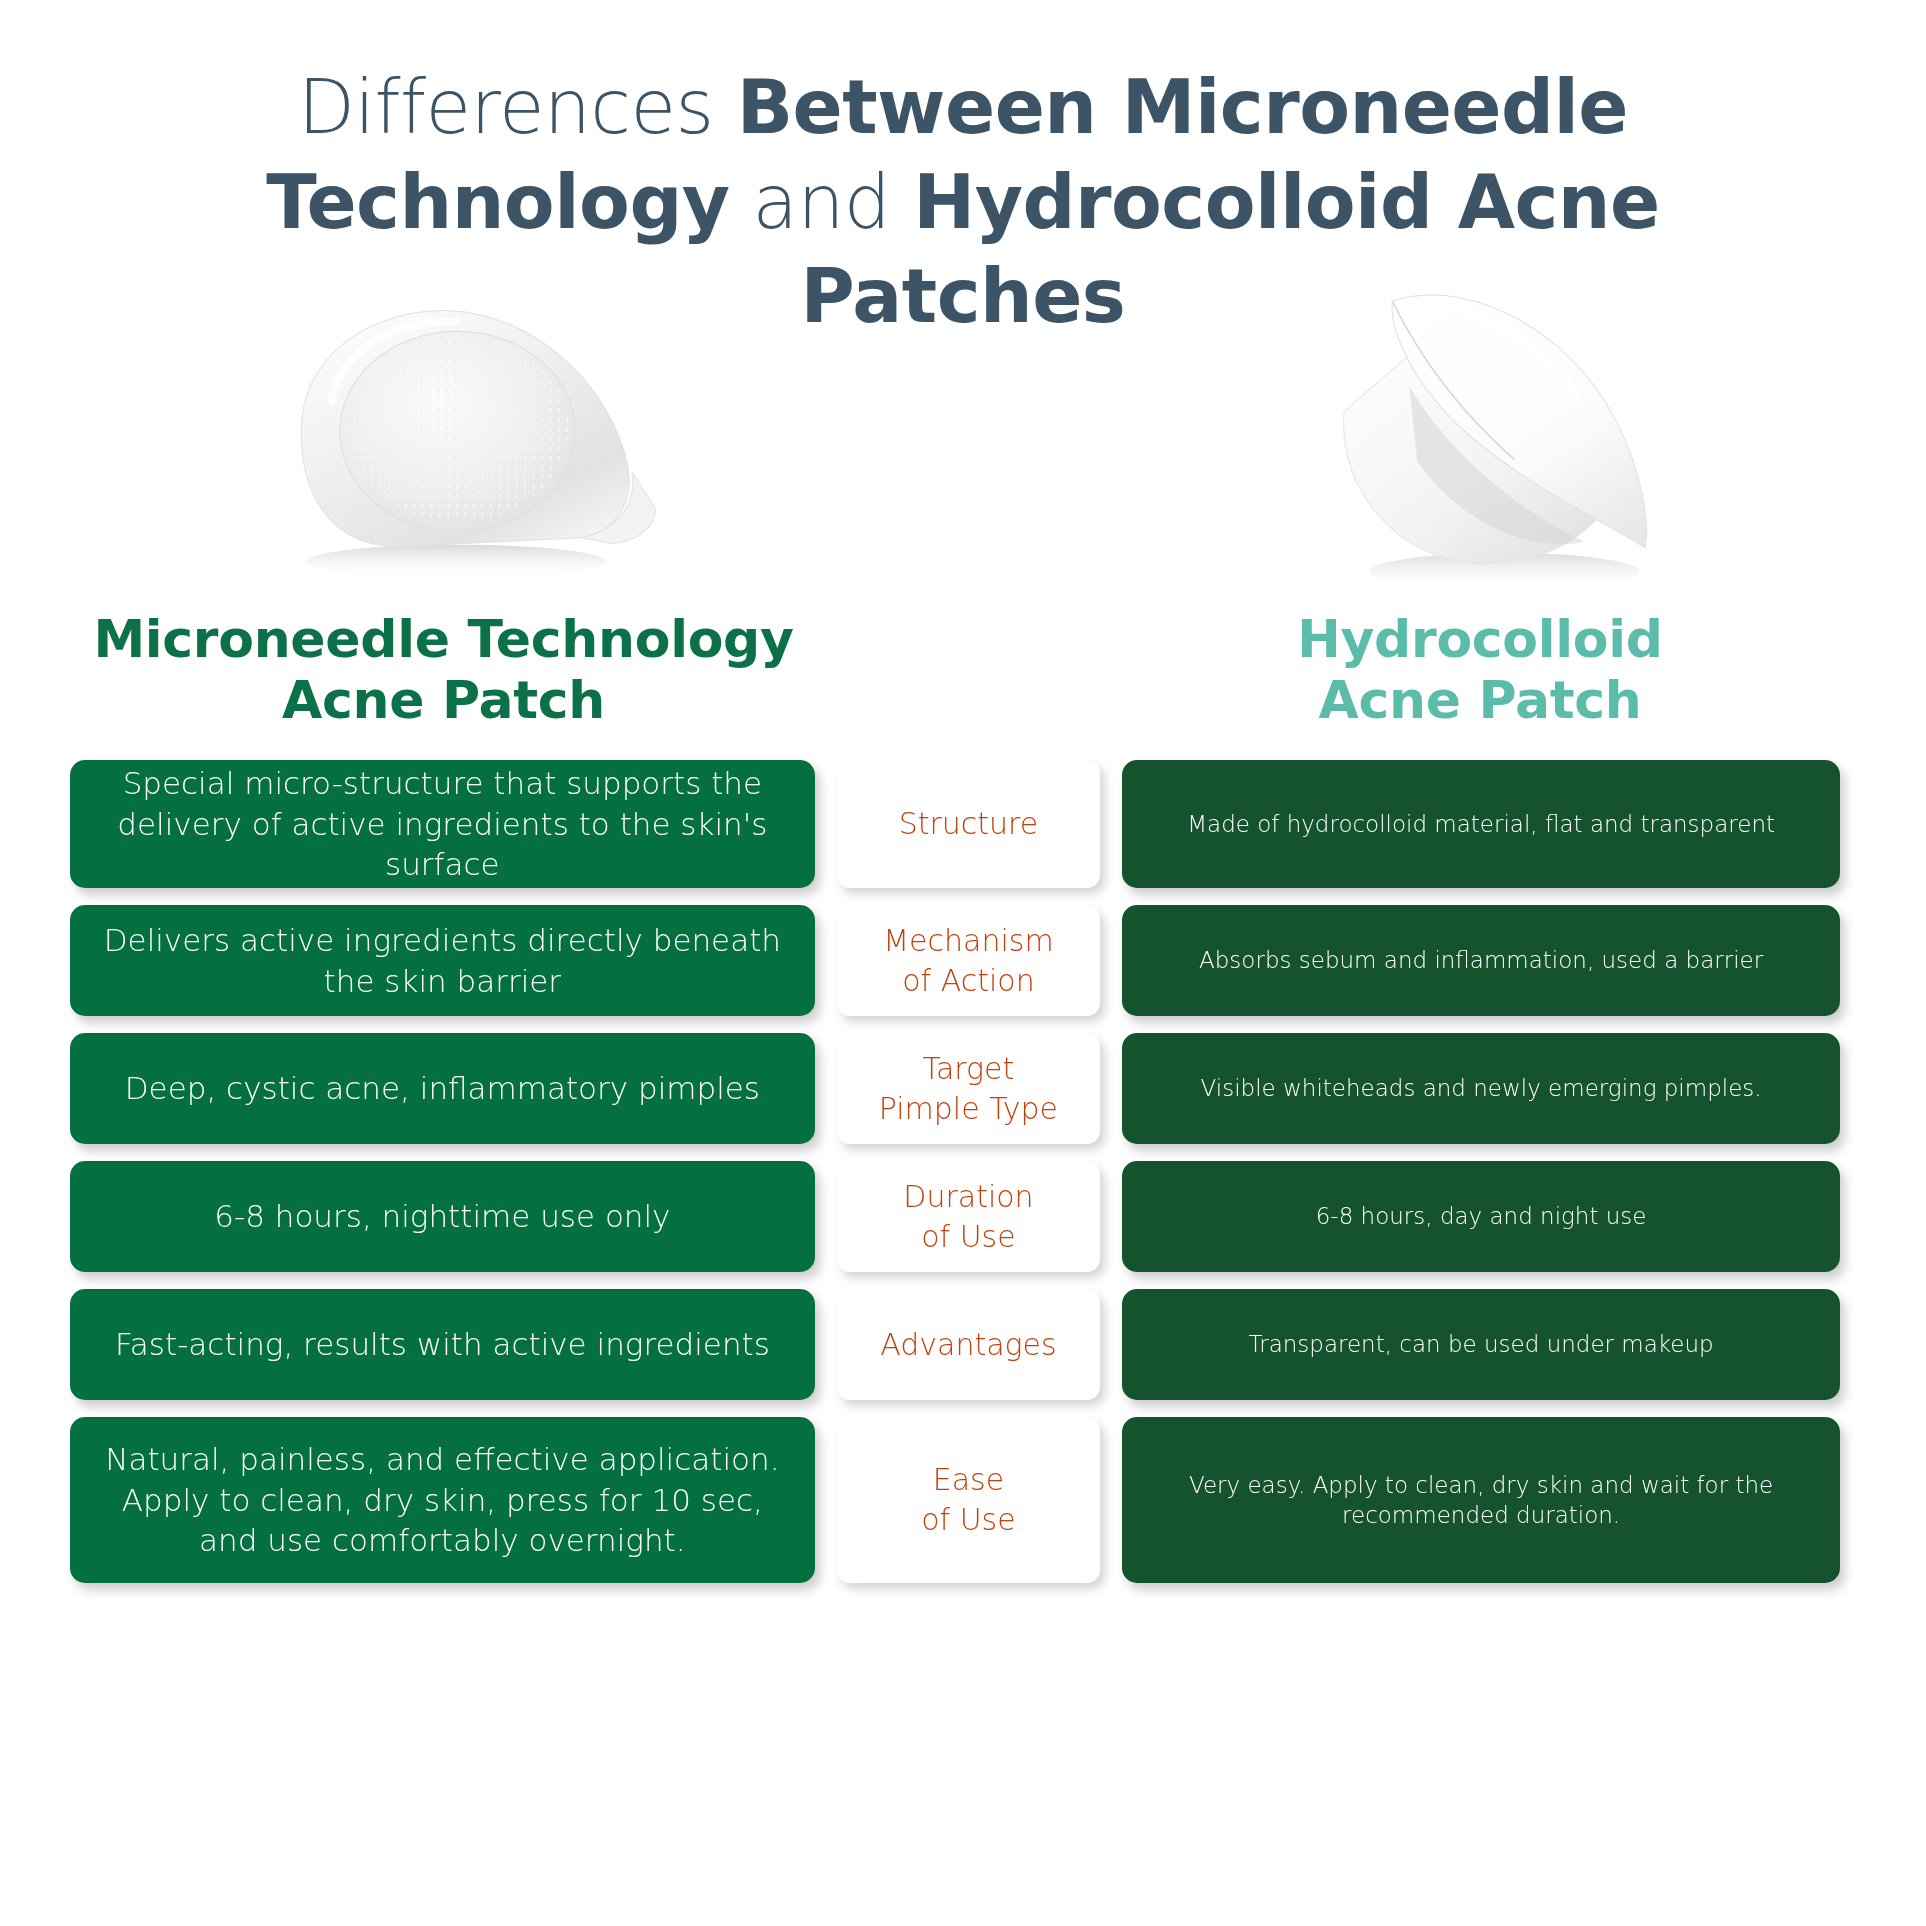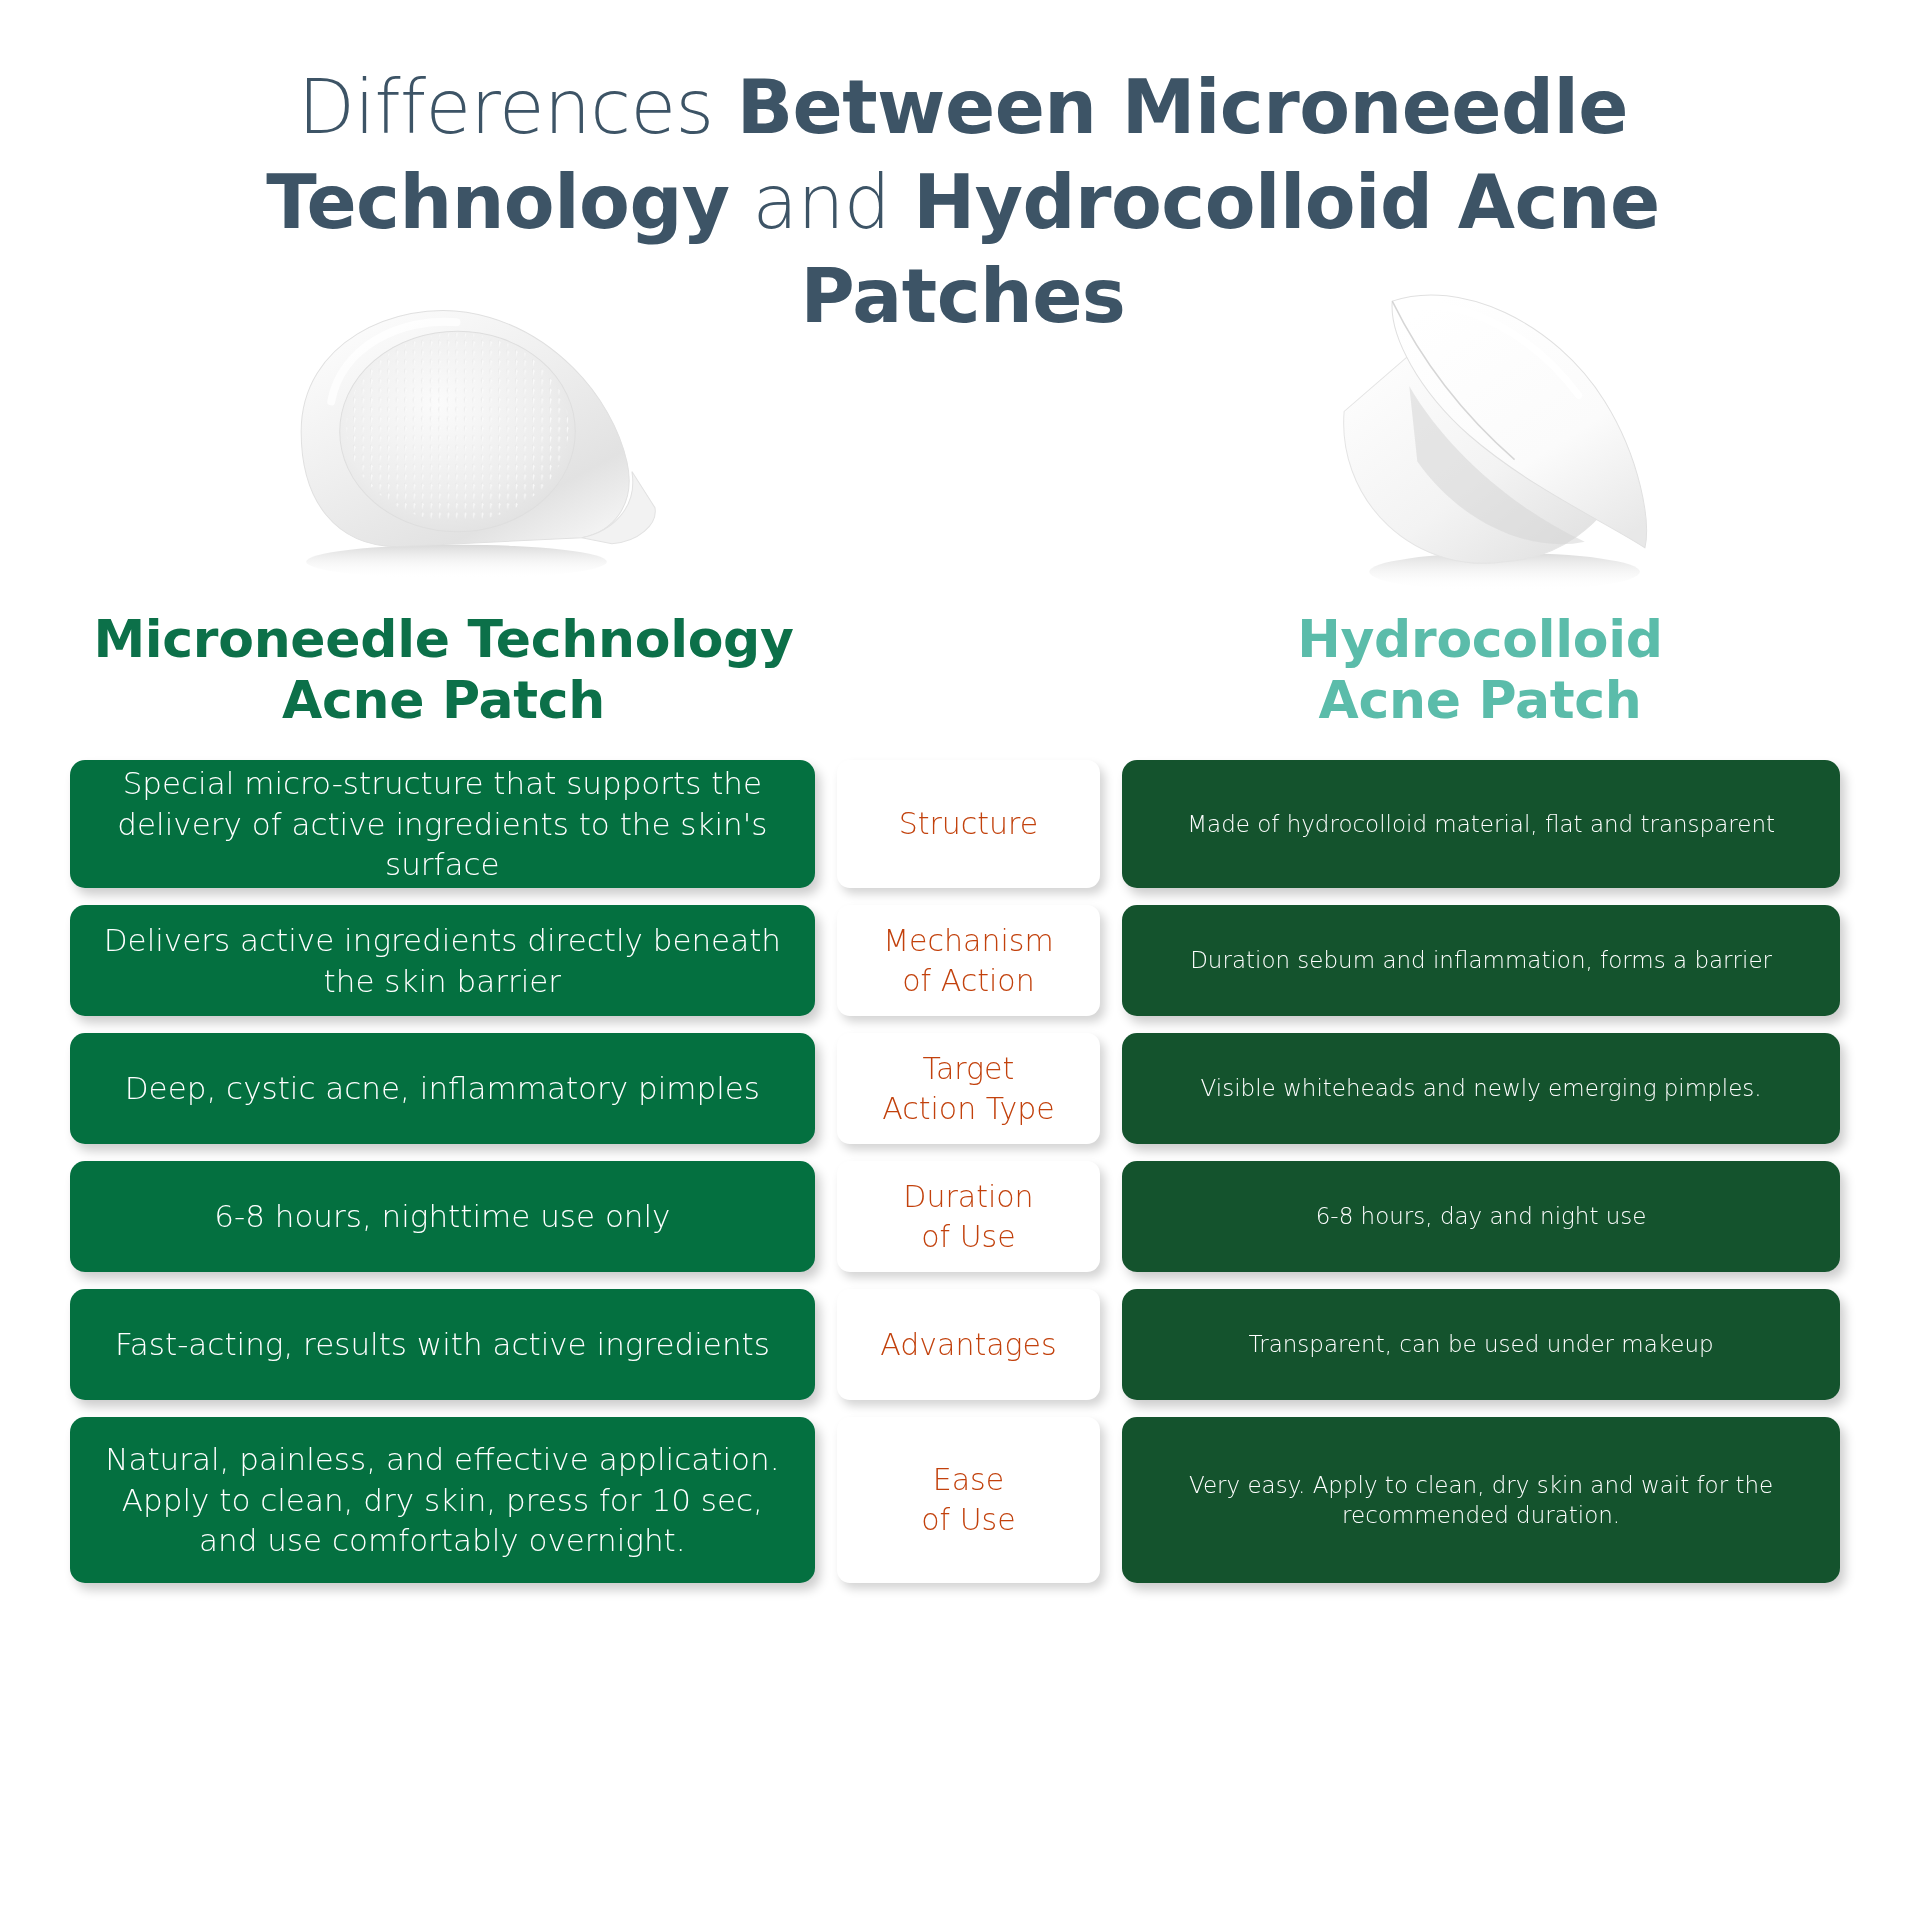--- a/index.html
+++ b/index.html
@@ -228,27 +228,27 @@
     <div class="row h1">
       <div class="cell left">Special micro-structure that supports the delivery of active ingredients to the skin's surface</div>
       <div class="cell mid">Structure</div>
       <div class="cell right">Made of hydrocolloid material, flat and transparent</div>
     </div>
 
     <div class="row h2">
       <div class="cell left">Delivers active ingredients directly beneath the skin barrier</div>
       <div class="cell mid">Mechanism
 of Action</div>
-      <div class="cell right">Duration sebum and inflammation, forms a barrier</div>
+      <div class="cell right">Absorbs sebum and inflammation, used a barrier</div>
     </div>
 
     <div class="row h3">
       <div class="cell left">Deep, cystic acne, inflammatory pimples</div>
       <div class="cell mid">Target
-Action Type</div>
+Pimple Type</div>
       <div class="cell right">Visible whiteheads and newly emerging pimples.</div>
     </div>
 
     <div class="row h4">
       <div class="cell left">6-8 hours, nighttime use only</div>
       <div class="cell mid">Duration
 of Use</div>
       <div class="cell right">6-8 hours, day and night use</div>
     </div>
 

